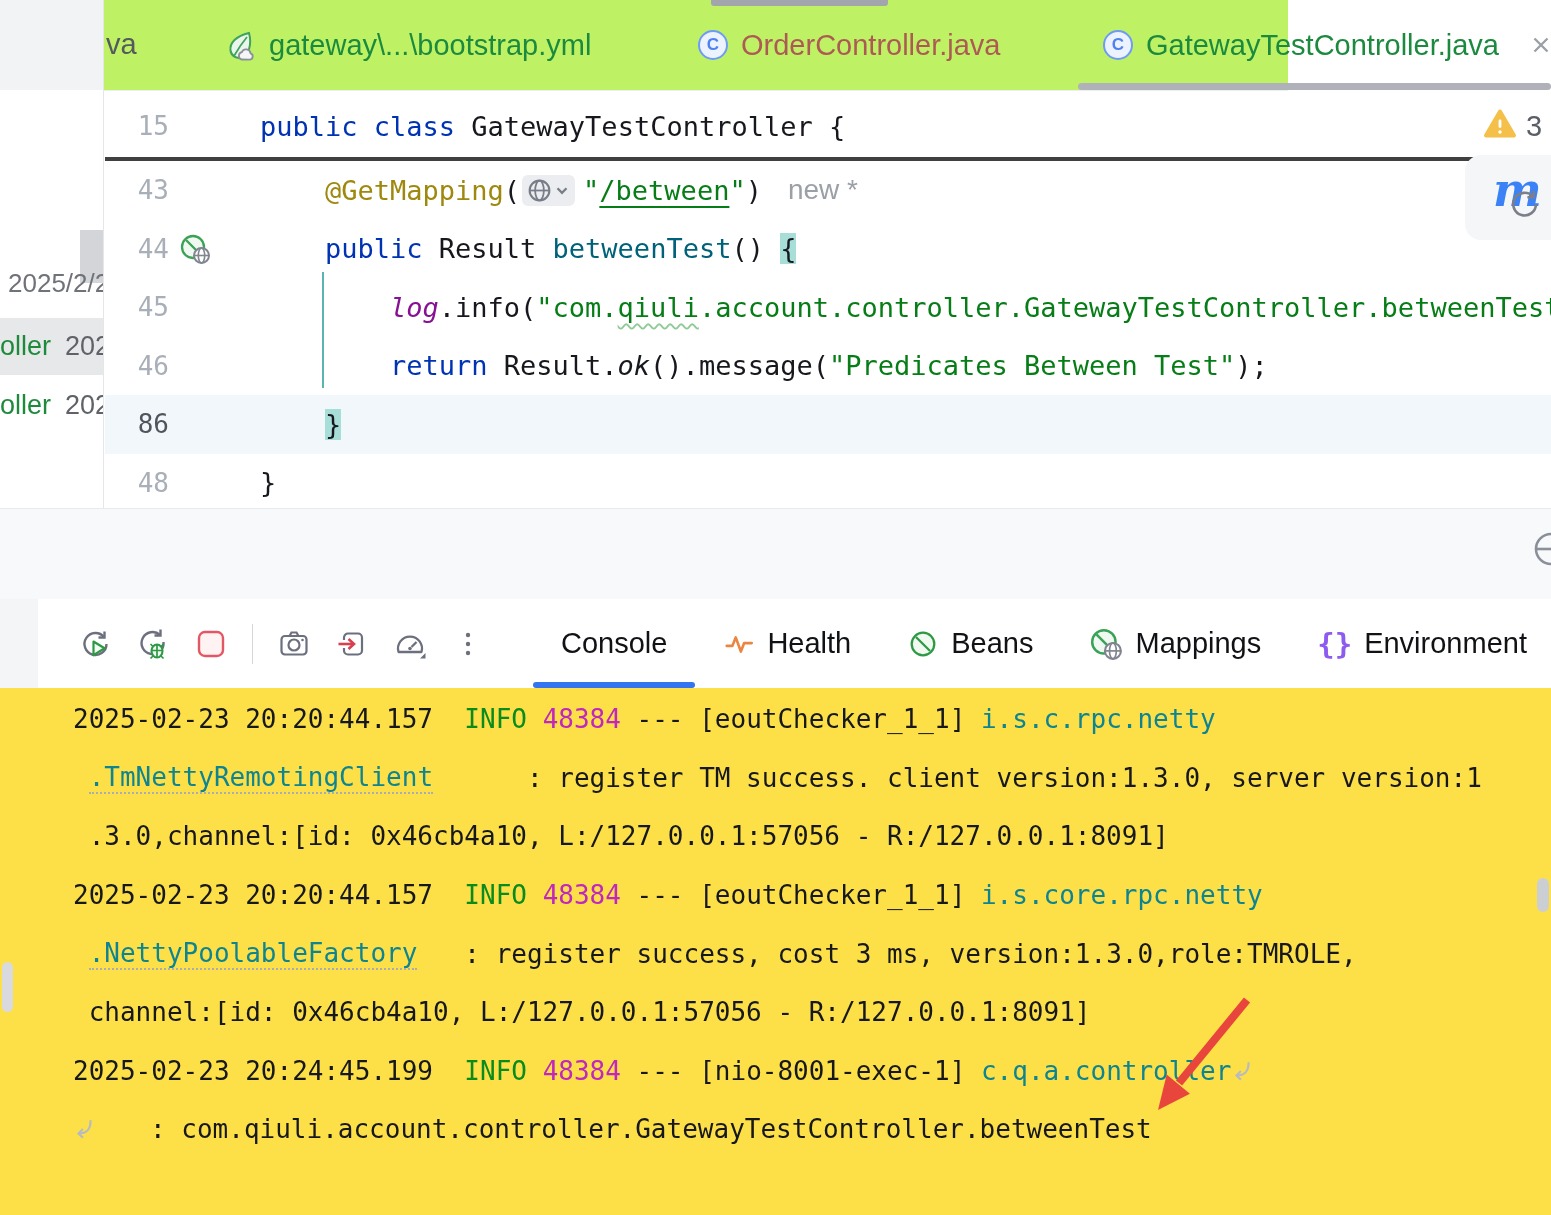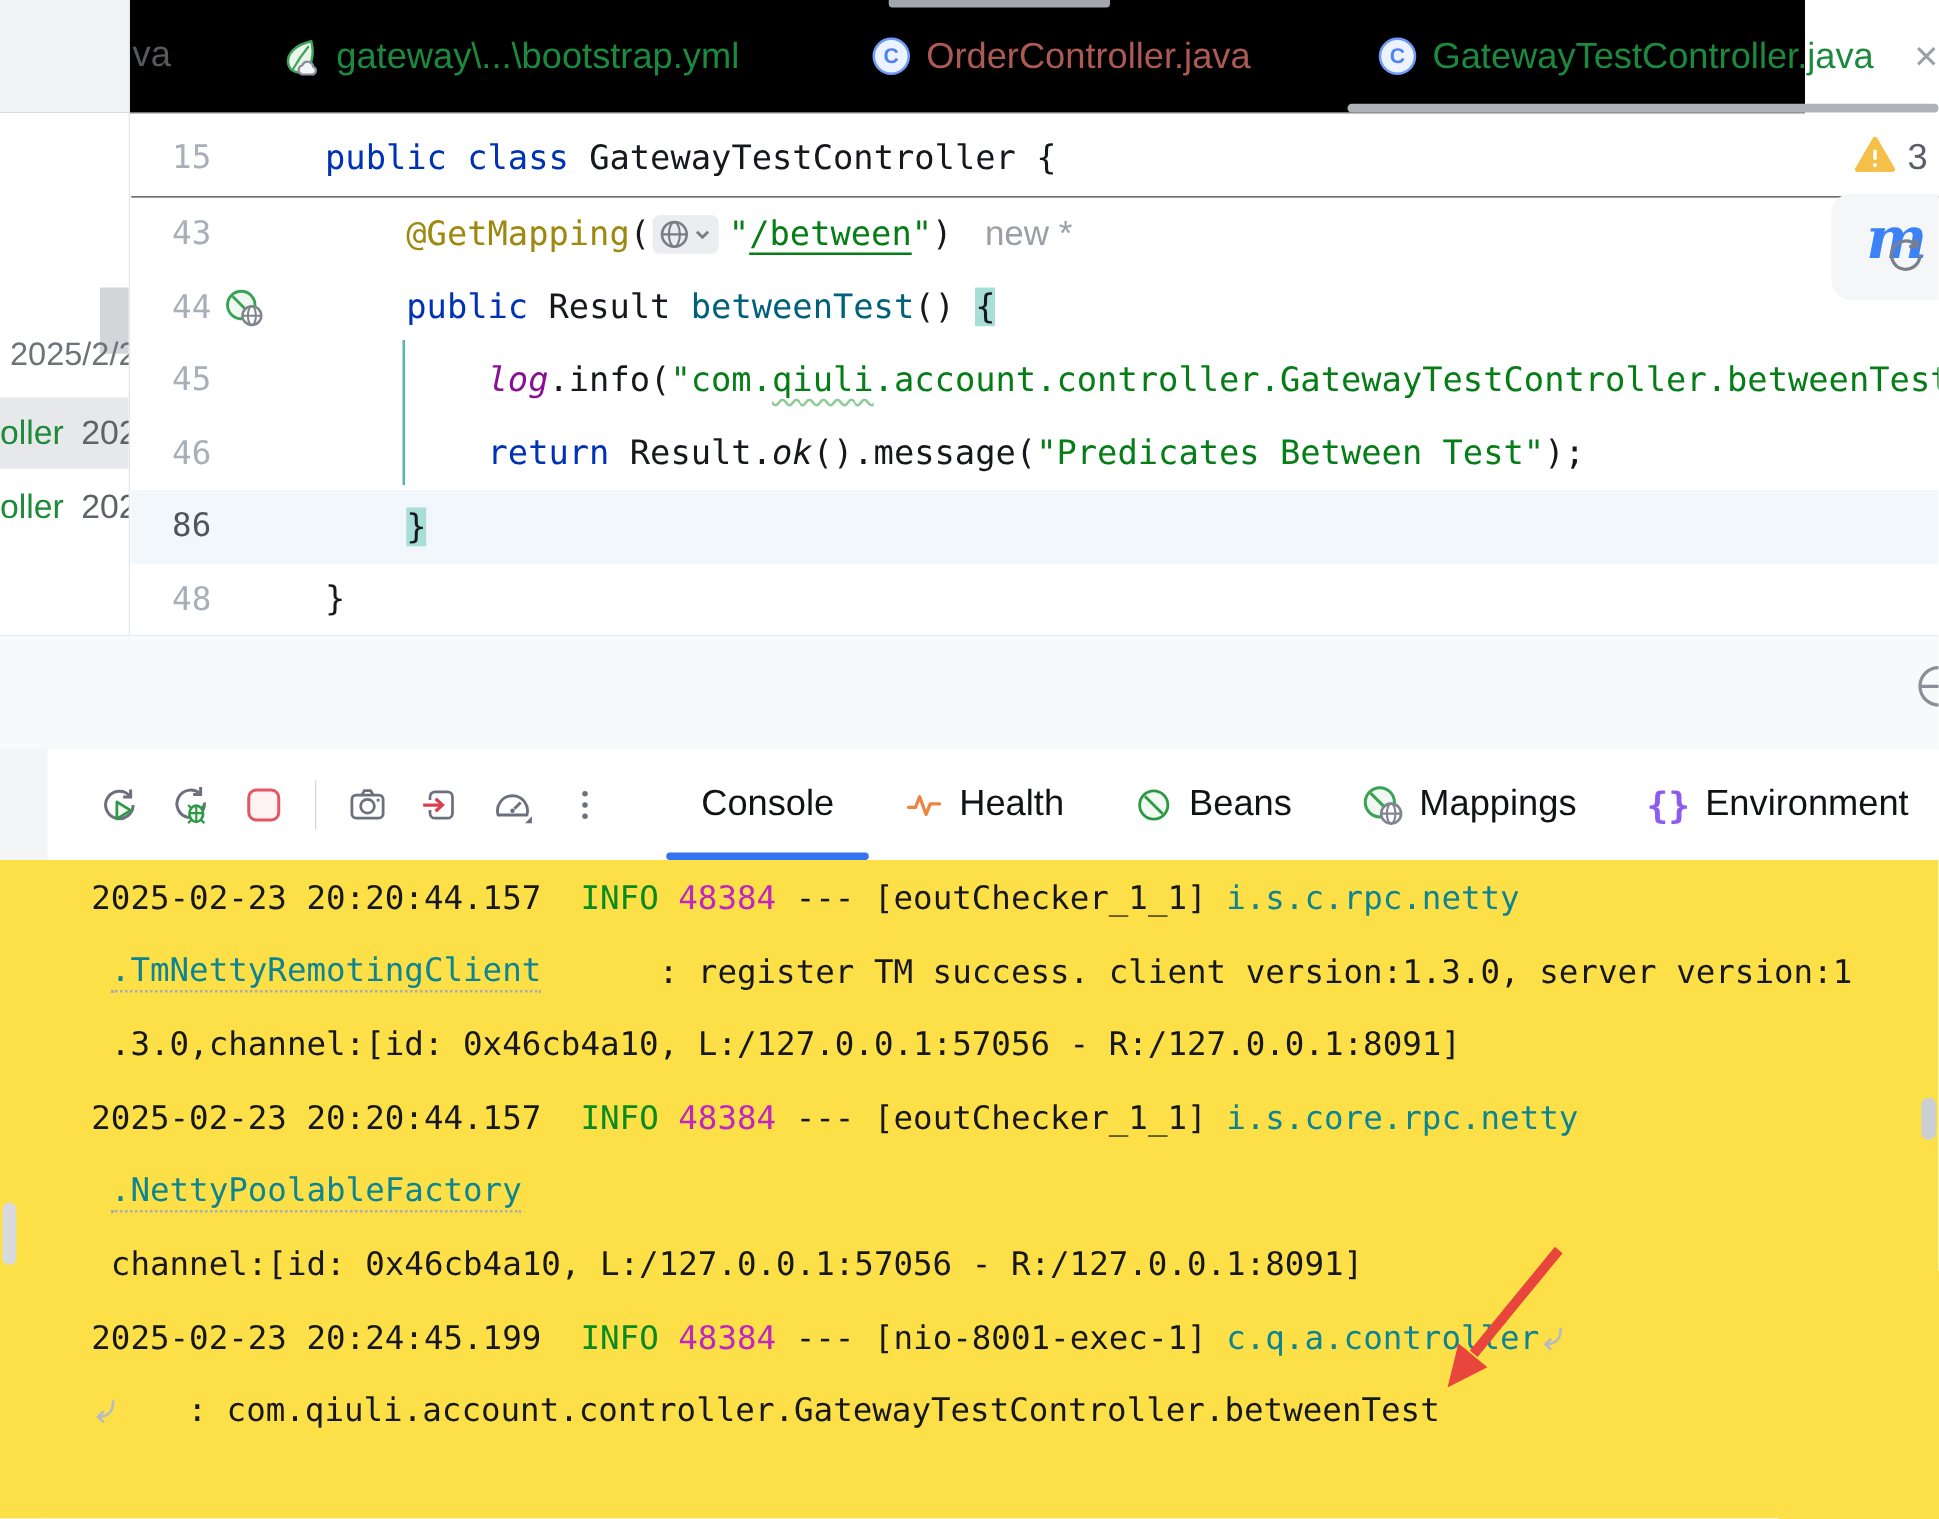--- a/index.html
+++ b/index.html
@@ -1,20 +1,20 @@
 <!DOCTYPE html>
 <html><head>
 <meta charset="utf-8">
 <style>
   html,body{margin:0;padding:0;background:#fff;}
   .page{position:relative;width:1551px;height:1215px;overflow:hidden;background:#fff;
         font-family:"Liberation Sans",sans-serif;color:#17191E;}
 
   
-  .tabbar{position:absolute;left:0;top:0;width:1444px;height:90px;background:#000000;border-bottom:1px solid #ECEEF0;}
+  .tabbar{position:absolute;left:0;top:0;width:1288px;height:90px;background:#bef264;border-bottom:1px solid #ECEEF0;}
   .tab-left-strip{position:absolute;left:0;top:0;width:103px;height:90px;background:#F2F3F5;border-right:1px solid #E4E6E8;}
   .partial-tab{position:absolute;left:106px;top:28px;font-size:29px;color:#545A5E;}
   .etab{position:absolute;top:0;height:90px;display:flex;align-items:center;gap:13px;cursor:default;}
   .etab-label{font-size:29px;}
   .lbl-green{color:#1C8A3E;}
   .lbl-red{color:#AD5A55;}
   .tab-scrollbar{position:absolute;left:711px;top:0;width:177px;height:6px;background:#A2A6AC;border-radius:0 0 3px 3px;}
   .active-underline{position:absolute;left:1078px;top:83px;width:473px;height:7px;background:#AFB3B9;border-radius:4px;}
   .etab-close{display:inline-flex;margin-left:16px;}
   .cls-ico{display:inline-flex;width:30px;height:30px;border:2.3px solid #6E9BF7;border-radius:50%;
@@ -28,21 +28,21 @@
   .lp-date{position:absolute;top:178px;left:8px;font-size:26px;color:#6F7379;white-space:nowrap;}
   .lp-row{position:absolute;left:0;width:103px;height:57px;display:flex;align-items:center;gap:14px;font-size:27px;white-space:nowrap;}
   .lp-row.sel{top:228px;background:#E7E8EA;}
   .lp-row:not(.sel){top:287px;}
   .lp-green{color:#1E8A3C;}
   .lp-gray{color:#5F6368;}
 
   
   .editor-rows{position:absolute;left:105px;top:95px;right:0;}
   .erow{position:relative;height:58.5px;}
-  .erow.sticky{height:62px;border-bottom:1px solid #404040;background:#fff;}
+  .erow.sticky{height:62px;border-bottom:4px solid #404040;background:#fff;}
   .erow.cur{background:#F2F7FC;}
   .lnum{position:absolute;left:0;top:0;width:64px;height:100%;display:flex;align-items:center;justify-content:flex-end;
         font-family:"DejaVu Sans Mono",monospace;font-size:26px;color:#A9AFB8;}
   .lnum.curn{color:#50545C;}
   .gicon{position:absolute;left:74px;top:50%;transform:translateY(-50%);display:inline-flex;}
   .code{position:absolute;top:0;height:100%;display:flex;align-items:center;white-space:pre;
         font-family:"DejaVu Sans Mono",monospace;font-size:27px;}
   .tok{white-space:pre;}
   .kw{color:#0033B3;}
   .pl{color:#16181D;}
@@ -325,21 +325,21 @@
       </div>
   </div>
 
   <div class="left-band"></div>
   <div class="log-area">
     <div class="log-lines" id="log-lines">
         <div class="logline"><span class="seg pl">2025-02-23 20:20:44.157  </span><span class="seg lvl">INFO</span><span class="seg pl"> </span><span class="seg pid">48384</span><span class="seg pl"> --- [eoutChecker_1_1] </span><span class="seg logger">i.s.c.rpc.netty</span></div>
         <div class="logline"><span class="seg pl"> </span><span class="seg logger-link">.TmNettyRemotingClient</span><span class="seg pl">      : register TM success. client version:1.3.0, server version:1</span></div>
         <div class="logline"><span class="seg pl"> .3.0,channel:[id: 0x46cb4a10, L:/127.0.0.1:57056 - R:/127.0.0.1:8091]</span></div>
         <div class="logline"><span class="seg pl">2025-02-23 20:20:44.157  </span><span class="seg lvl">INFO</span><span class="seg pl"> </span><span class="seg pid">48384</span><span class="seg pl"> --- [eoutChecker_1_1] </span><span class="seg logger">i.s.core.rpc.netty</span></div>
-        <div class="logline"><span class="seg pl"> </span><span class="seg logger-link">.NettyPoolableFactory</span></div>
+        <div class="logline"><span class="seg pl"> </span><span class="seg logger-link">.NettyPoolableFactory</span><span class="seg pl">   : register success, cost 3 ms, version:1.3.0,role:TMROLE,</span></div>
         <div class="logline"><span class="seg pl"> channel:[id: 0x46cb4a10, L:/127.0.0.1:57056 - R:/127.0.0.1:8091]</span></div>
         <div class="logline"><span class="seg pl">2025-02-23 20:24:45.199  </span><span class="seg lvl">INFO</span><span class="seg pl"> </span><span class="seg pid">48384</span><span class="seg pl"> --- [nio-8001-exec-1] </span><span class="seg logger">c.q.a.controller</span><span class="wrapg"><svg width="22" height="22" viewBox="0 0 20 20">
               <path d="M16 2c0 8-3 12-11 12" fill="none" stroke="#B7BBC1" stroke-width="2"></path>
               <path d="M9 10l-4 4 4 4" fill="none" stroke="#B7BBC1" stroke-width="2"></path>
             </svg></span></div>
         <div class="logline"><span class="wrapg"><svg width="22" height="22" viewBox="0 0 20 20">
               <path d="M16 2c0 8-3 12-11 12" fill="none" stroke="#B7BBC1" stroke-width="2"></path>
               <path d="M9 10l-4 4 4 4" fill="none" stroke="#B7BBC1" stroke-width="2"></path>
             </svg></span><span class="seg pl">   : com.qiuli.account.controller.GatewayTestController.betweenTest</span></div>
       </div>

